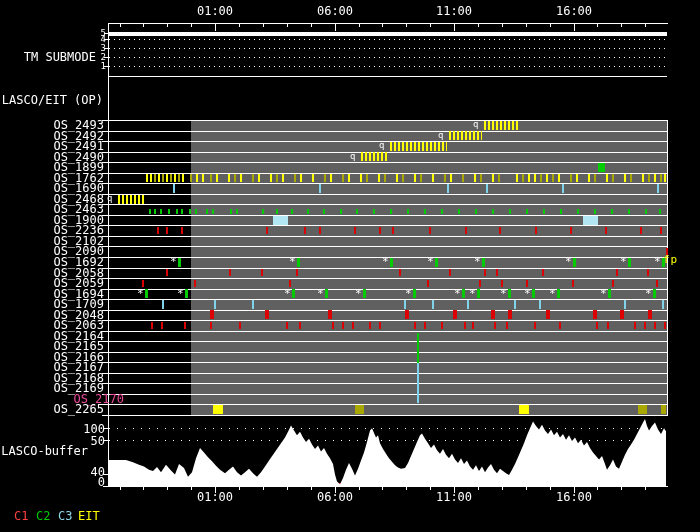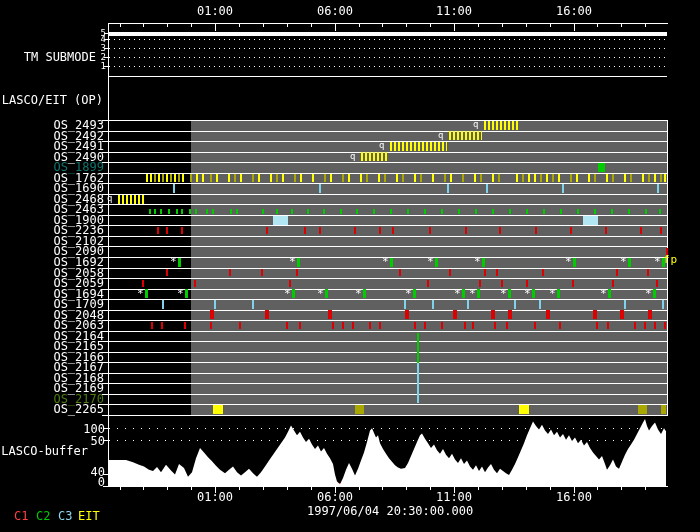--- a/index.html
+++ b/index.html
@@ -18,21 +18,20 @@
   .fp{position:absolute;color:#ffff00;font-size:11px;line-height:11px;letter-spacing:1px;}
   .lgd{position:absolute;font-size:12px;line-height:12px;white-space:pre;}
 </style>
 </head>
 <body>
 
 <div id="screen">
   <div class="txt" style="right:604px;top:51px;">TM SUBMODE</div>
   <div class="txt" style="right:597px;top:94px;">LASCO/EIT (OP)</div>
   <div class="txt" style="right:612px;top:445px;">LASCO-buffer</div>
-  <div class="txt" style="left:307px;top:505px;">1997/06/04 20:30:00.000</div>
 <div class="abs" style="left: 108px; top: 23px; width: 560px; height: 1px; background: rgb(255, 255, 255);"></div>
     <div class="abs" style="left: 108px; top: 486px; width: 560px; height: 1px; background: rgb(255, 255, 255);"></div>
     <div class="abs" style="left: 120px; top: 24px; width: 1px; height: 3px; background: rgb(255, 255, 255);"></div>
     <div class="abs" style="left: 120px; top: 487px; width: 1px; height: 3px; background: rgb(255, 255, 255);"></div>
     <div class="abs" style="left: 143px; top: 24px; width: 1px; height: 3px; background: rgb(255, 255, 255);"></div>
     <div class="abs" style="left: 143px; top: 487px; width: 1px; height: 3px; background: rgb(255, 255, 255);"></div>
     <div class="abs" style="left: 167px; top: 24px; width: 1px; height: 3px; background: rgb(255, 255, 255);"></div>
     <div class="abs" style="left: 167px; top: 487px; width: 1px; height: 3px; background: rgb(255, 255, 255);"></div>
     <div class="abs" style="left: 191px; top: 24px; width: 1px; height: 3px; background: rgb(255, 255, 255);"></div>
     <div class="abs" style="left: 191px; top: 487px; width: 1px; height: 3px; background: rgb(255, 255, 255);"></div>
@@ -164,21 +163,21 @@
     <div class="hatch" style="left: 484px; top: 121px; width: 34px; height: 9px;"></div>
     <div class="rowlbl" style="top: 131px; color: rgb(255, 255, 255); right: 596px; height: 11px; line-height: 11px;">OS_2492</div>
     <div class="qmark" style="left: 438px; top: 130px; color: rgb(255, 255, 255);">q</div>
     <div class="hatch" style="left: 449px; top: 131px; width: 33px; height: 9px;"></div>
     <div class="rowlbl" style="top: 141px; color: rgb(255, 255, 255); right: 596px; height: 11px; line-height: 11px;">OS_2491</div>
     <div class="qmark" style="left: 379px; top: 140px; color: rgb(255, 255, 255);">q</div>
     <div class="hatch" style="left: 390px; top: 142px; width: 57px; height: 9px;"></div>
     <div class="rowlbl" style="top: 152px; color: rgb(255, 255, 255); right: 596px; height: 11px; line-height: 11px;">OS_2490</div>
     <div class="qmark" style="left: 350px; top: 151px; color: rgb(255, 255, 255);">q</div>
     <div class="hatch" style="left: 361px; top: 152px; width: 28px; height: 9px;"></div>
-    <div class="rowlbl" style="top: 162px; color: #0f766e; right: 596px; height: 11px; line-height: 11px;">OS_1899</div>
+    <div class="rowlbl" style="top: 162px; color: #ffffff; right: 596px; height: 11px; line-height: 11px;">OS_1899</div>
     <div class="abs" style="left: 598px; top: 163px; width: 7px; height: 9px; background: rgb(0, 204, 0);"></div>
     <div class="rowlbl" style="top: 173px; color: rgb(255, 255, 255); right: 596px; height: 11px; line-height: 11px;">OS_1762</div>
     <div class="abs" style="left: 146px; top: 174px; width: 2px; height: 8px; background: rgb(255, 255, 0);"></div>
     <div class="abs" style="left: 150px; top: 174px; width: 2px; height: 8px; background: rgb(255, 255, 0);"></div>
     <div class="abs" style="left: 158px; top: 174px; width: 2px; height: 8px; background: rgb(255, 255, 0);"></div>
     <div class="abs" style="left: 166px; top: 174px; width: 2px; height: 8px; background: rgb(255, 255, 0);"></div>
     <div class="abs" style="left: 174px; top: 174px; width: 2px; height: 8px; background: rgb(255, 255, 0);"></div>
     <div class="abs" style="left: 182px; top: 174px; width: 2px; height: 8px; background: rgb(255, 255, 0);"></div>
     <div class="abs" style="left: 196px; top: 174px; width: 2px; height: 8px; background: rgb(255, 255, 0);"></div>
     <div class="abs" style="left: 202px; top: 174px; width: 2px; height: 8px; background: rgb(255, 255, 0);"></div>
@@ -430,21 +429,21 @@
     <div class="abs" style="left: 634px; top: 322px; width: 2px; height: 7px; background: rgb(221, 0, 0);"></div>
     <div class="abs" style="left: 644px; top: 322px; width: 2px; height: 7px; background: rgb(221, 0, 0);"></div>
     <div class="abs" style="left: 654px; top: 322px; width: 2px; height: 7px; background: rgb(221, 0, 0);"></div>
     <div class="abs" style="left: 664px; top: 322px; width: 2px; height: 7px; background: rgb(221, 0, 0);"></div>
     <div class="rowlbl" style="top: 331px; color: rgb(255, 255, 255); right: 596px; height: 11px; line-height: 11px;">OS_2164</div>
     <div class="rowlbl" style="top: 341px; color: rgb(255, 255, 255); right: 596px; height: 11px; line-height: 11px;">OS_2165</div>
     <div class="rowlbl" style="top: 352px; color: rgb(255, 255, 255); right: 596px; height: 11px; line-height: 11px;">OS_2166</div>
     <div class="rowlbl" style="top: 362px; color: rgb(255, 255, 255); right: 596px; height: 11px; line-height: 11px;">OS_2167</div>
     <div class="rowlbl" style="top: 373px; color: rgb(255, 255, 255); right: 596px; height: 11px; line-height: 11px;">OS_2168</div>
     <div class="rowlbl" style="top: 383px; color: rgb(255, 255, 255); right: 596px; height: 11px; line-height: 11px;">OS_2169</div>
-    <div class="rowlbl" style="top: 394px; color: #4d7c0f; right: 596px; height: 11px; line-height: 11px;">OS_2170</div>
+    <div class="rowlbl" style="top: 394px; color: #ec4899; right: 576px; height: 11px; line-height: 11px;">OS_2170</div>
     <div class="rowlbl" style="top: 404px; color: rgb(255, 255, 255); right: 596px; height: 11px; line-height: 11px;">OS_2265</div>
     <div class="abs" style="left: 213px; top: 405px; width: 10px; height: 9px; background: rgb(255, 255, 0);"></div>
     <div class="abs" style="left: 355px; top: 405px; width: 9px; height: 9px; background: rgb(168, 168, 0);"></div>
     <div class="abs" style="left: 519px; top: 405px; width: 10px; height: 9px; background: rgb(255, 255, 0);"></div>
     <div class="abs" style="left: 638px; top: 405px; width: 9px; height: 9px; background: rgb(168, 168, 0);"></div>
     <div class="abs" style="left: 661px; top: 405px; width: 5px; height: 9px; background: rgb(168, 168, 0);"></div>
     <div class="abs" style="left: 417px; top: 333px; width: 2px; height: 30px; background: rgb(0, 204, 0);"></div>
     <div class="abs" style="left: 417px; top: 363px; width: 2px; height: 40px; background: rgb(127, 212, 236);"></div>
     <div class="fp" style="left: 663px; top: 254px; color: rgb(255, 255, 0);">fp</div>
     <div class="abs" style="left: 339px; top: 483px; width: 3px; height: 3px; background: rgb(221, 0, 0);"></div>

